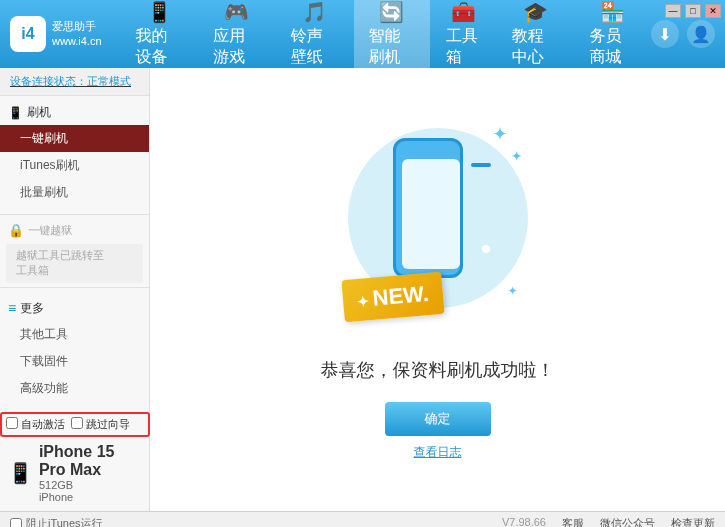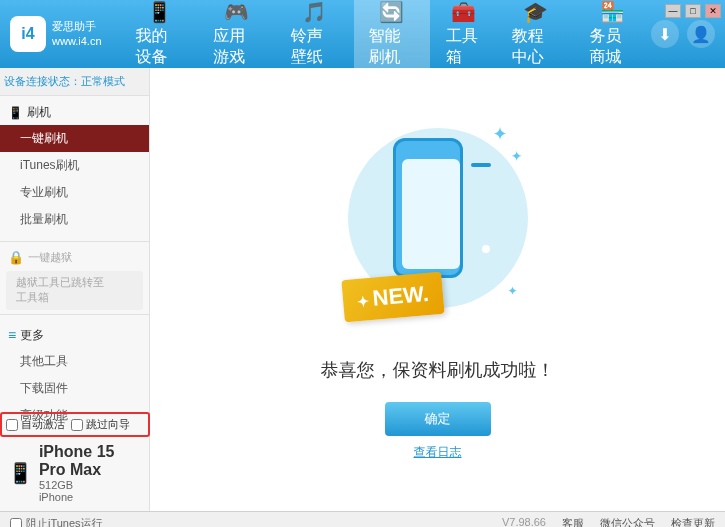--- a/index.html
+++ b/index.html
@@ -20,33 +20,33 @@
 
     
     .win-controls { position: absolute; top: 4px; right: 4px; display: flex; gap: 4px; z-index: 100; }
     .win-btn { width: 16px; height: 14px; background: #d0d0d0; border: 1px solid #aaa; display: flex; align-items: center; justify-content: center; font-size: 9px; cursor: pointer; }
 
     
     .main { display: flex; height: calc(527px - 60px - 24px); }
 
     
     .sidebar { width: 150px; background: #f7f7f7; border-right: 1px solid #e0e0e0; padding: 0; flex-shrink: 0; }
-    .sidebar-status { padding: 6px 4px; font-size: 11px; color: #333; border-bottom: 1px solid #e0e0e0; background: #f0f0f0; }
+    .sidebar-status { padding: 6px 10px; font-size: 11px; color: #333; border-bottom: 1px solid #e0e0e0; background: #f0f0f0; text-decoration: underline; }
     .sidebar-status span { color: #2196d4; }
     .sidebar-section { padding: 4px 0; }
     .sidebar-section-header { display: flex; align-items: center; padding: 4px 8px; font-size: 12px; color: #333; }
     .sidebar-section-icon { margin-right: 4px; color: #2196d4; }
     .sidebar-item { padding: 5px 12px 5px 20px; font-size: 12px; color: #555; cursor: pointer; }
     .sidebar-item.active { background: #7f1d1d; color: #fff; }
     .sidebar-divider { border-top: 1px solid #e0e0e0; margin: 4px 0; }
     .sidebar-disabled { padding: 4px 8px; font-size: 11px; color: #aaa; display: flex; align-items: center; }
     .sidebar-disabled-text { font-size: 11px; color: #aaa; }
     .sidebar-note { padding: 4px 10px; font-size: 11px; color: #aaa; background: #efefef; margin: 2px 6px; border-radius: 3px; line-height: 1.4; }
     .auto-row { display: flex; align-items: center; gap: 6px; margin-bottom: 6px; border: 2px solid #e83030; padding: 3px 4px; border-radius: 3px; }
-    .checkbox-item { display: flex; align-items: center; gap: 3px; font-size: 11px; color: #333; }
+    .checkbox-item { display: flex; align-items: flex-start; gap: 3px; font-size: 11px; color: #333; }
     .checkbox-item input[type=checkbox] { width: 12px; height: 12px; }
     .device-info { display: flex; align-items: center; gap: 6px; padding: 4px 0; }
     .device-icon { font-size: 20px; color: #2196d4; }
     .device-text { font-size: 16px; color: #333; font-weight: bold; }
     .device-sub { font-size: 11px; color: #666; }
 
     
     .content { flex: 1; display: flex; flex-direction: column; align-items: center; justify-content: center; background: #fff; position: relative; }
     .phone-graphic { position: relative; width: 200px; height: 220px; margin-bottom: 20px; }
     .phone-bg-circle { width: 180px; height: 180px; background: #d6f0fa; border-radius: 50%; position: absolute; top: 10px; left: 10px; }
@@ -130,21 +130,20 @@
       <span>设备连接状态：</span><span style="color:#2196d4;">正常模式</span>
     </div>
 
     <div class="sidebar-section">
       <div class="sidebar-section-header">
         <span class="sidebar-section-icon">📱</span>
         <span>刷机</span>
       </div>
       <div class="sidebar-item active">一键刷机</div>
       <div class="sidebar-item">iTunes刷机</div>
-      <div class="sidebar-item">专业刷机</div>
       <div class="sidebar-item">批量刷机</div>
     </div>
 
     <div class="sidebar-divider"></div>
 
     <div class="sidebar-disabled">
       <span style="font-size:13px;margin-right:4px;color:#aaa;">🔒</span>
       <span class="sidebar-disabled-text">一键越狱</span>
     </div>
     <div class="sidebar-note" style="white-space:pre-line;">越狱工具已跳转至

